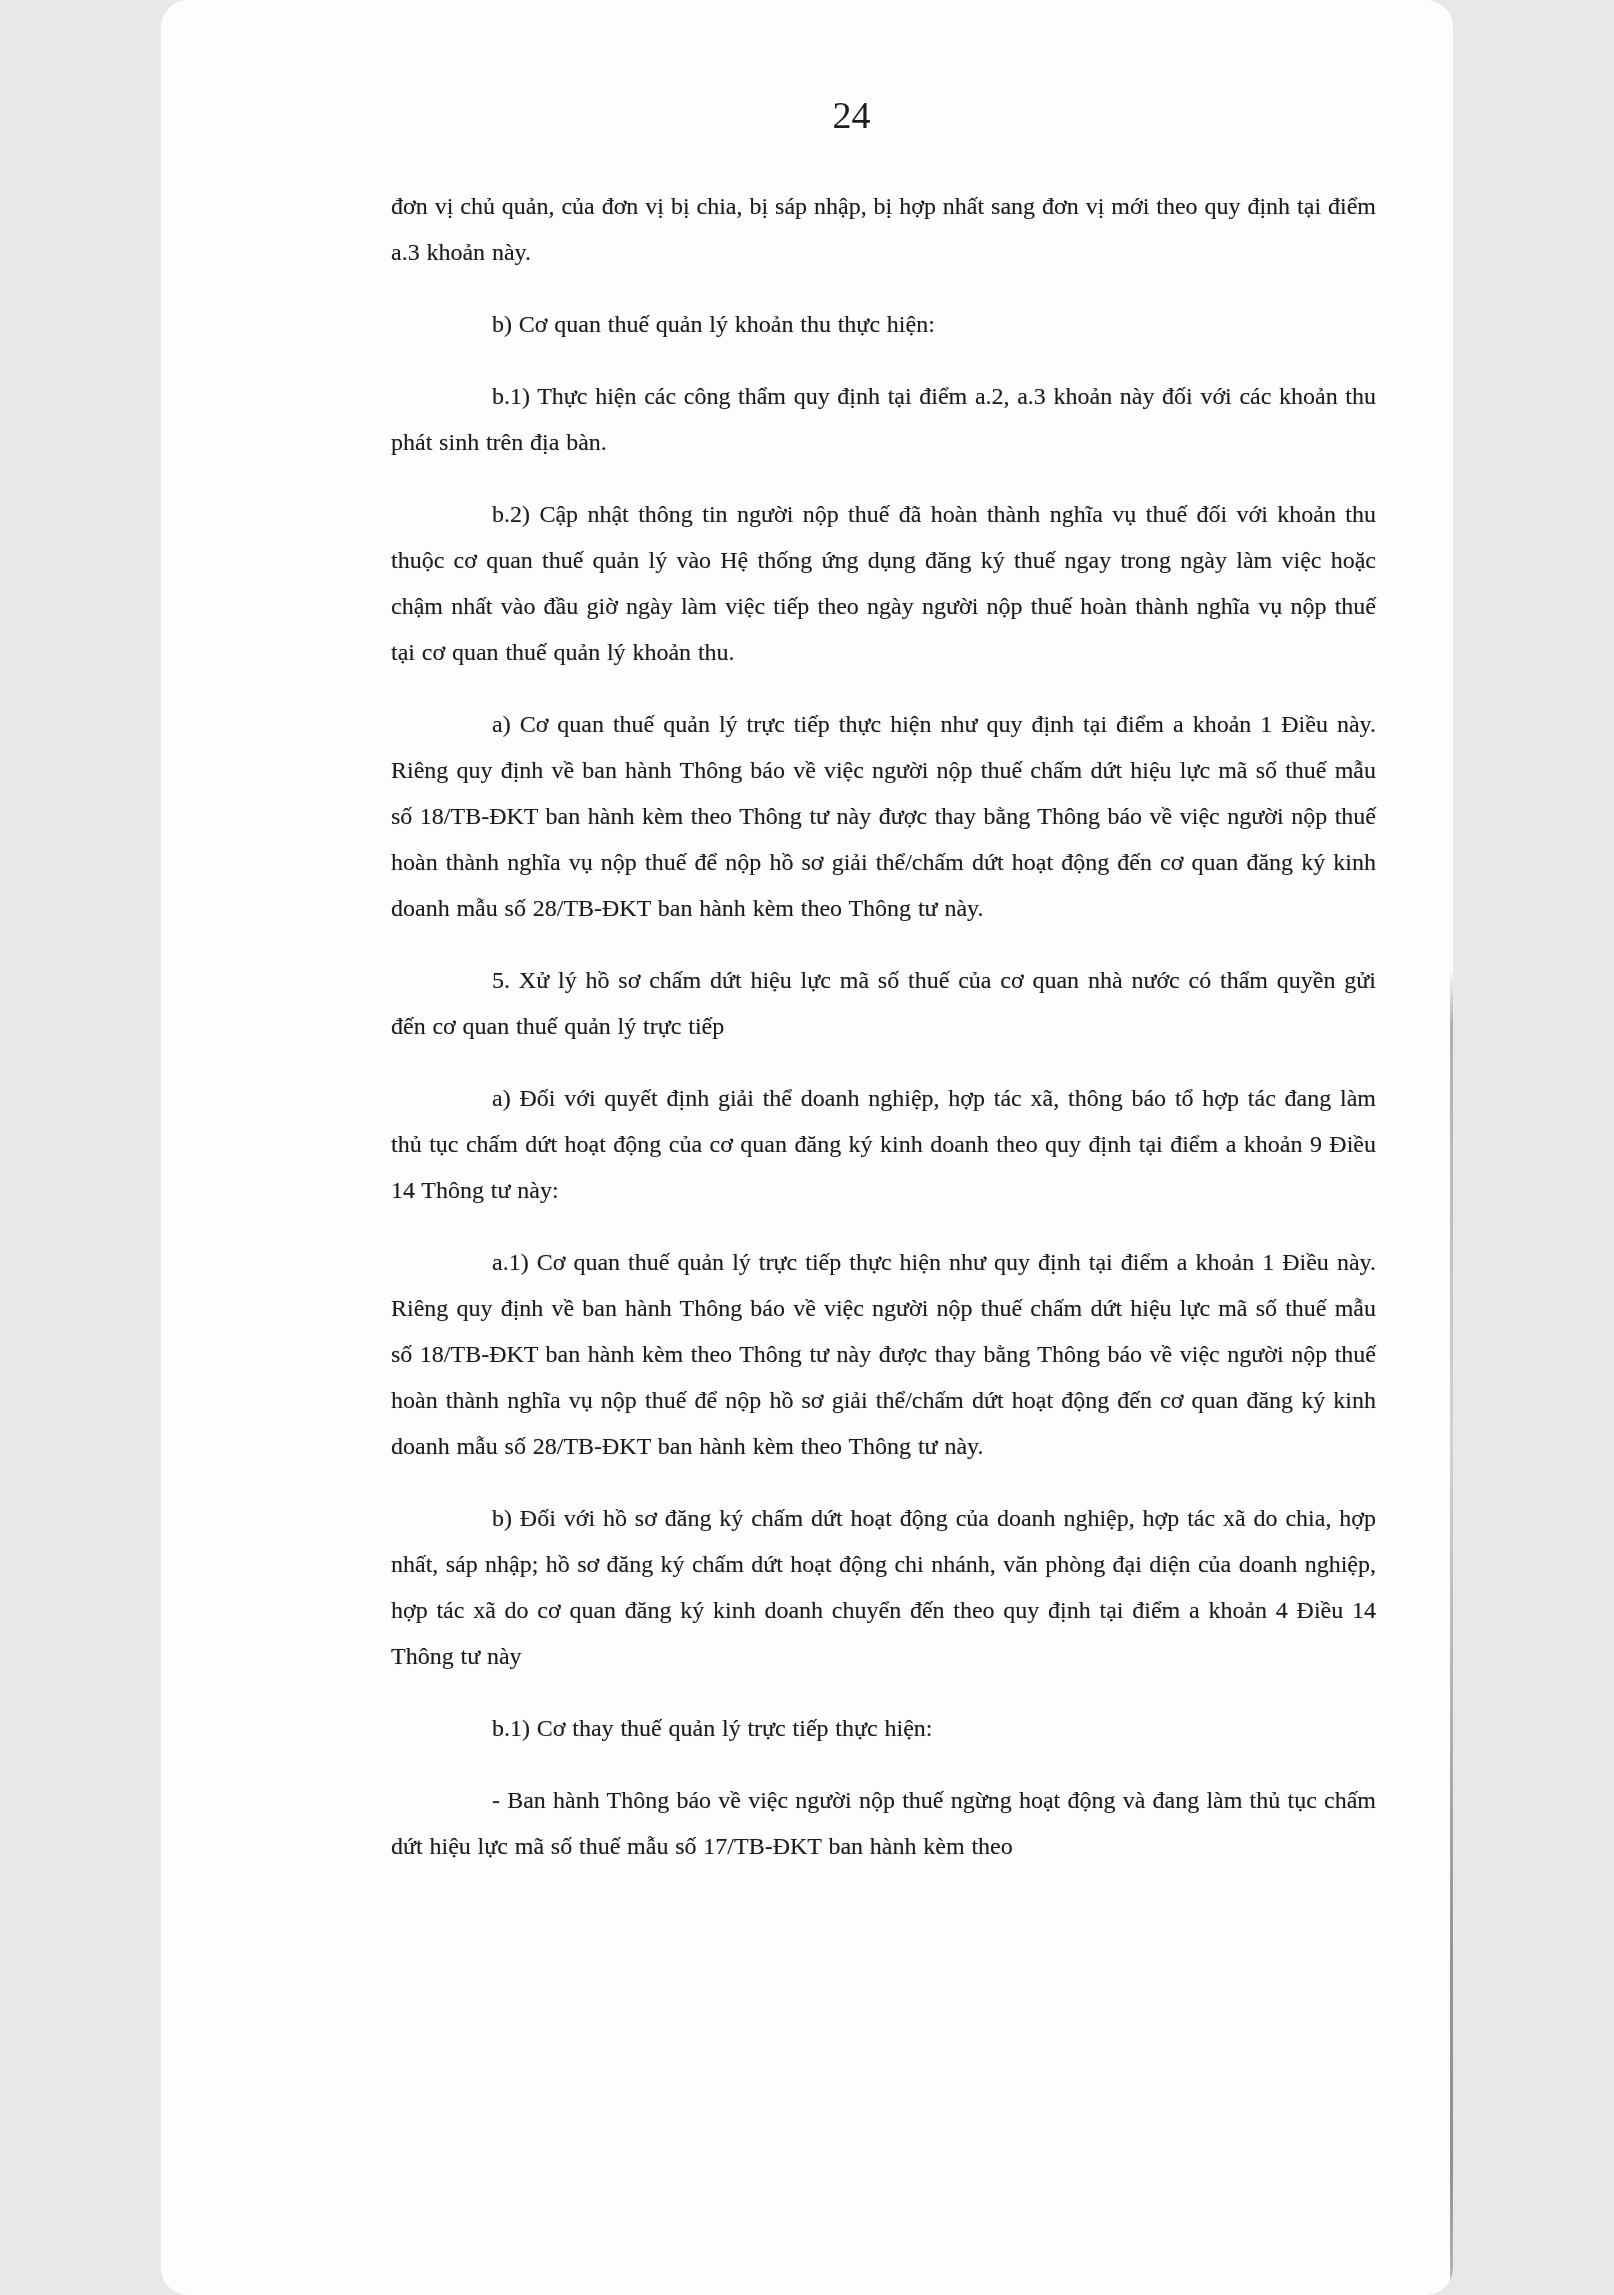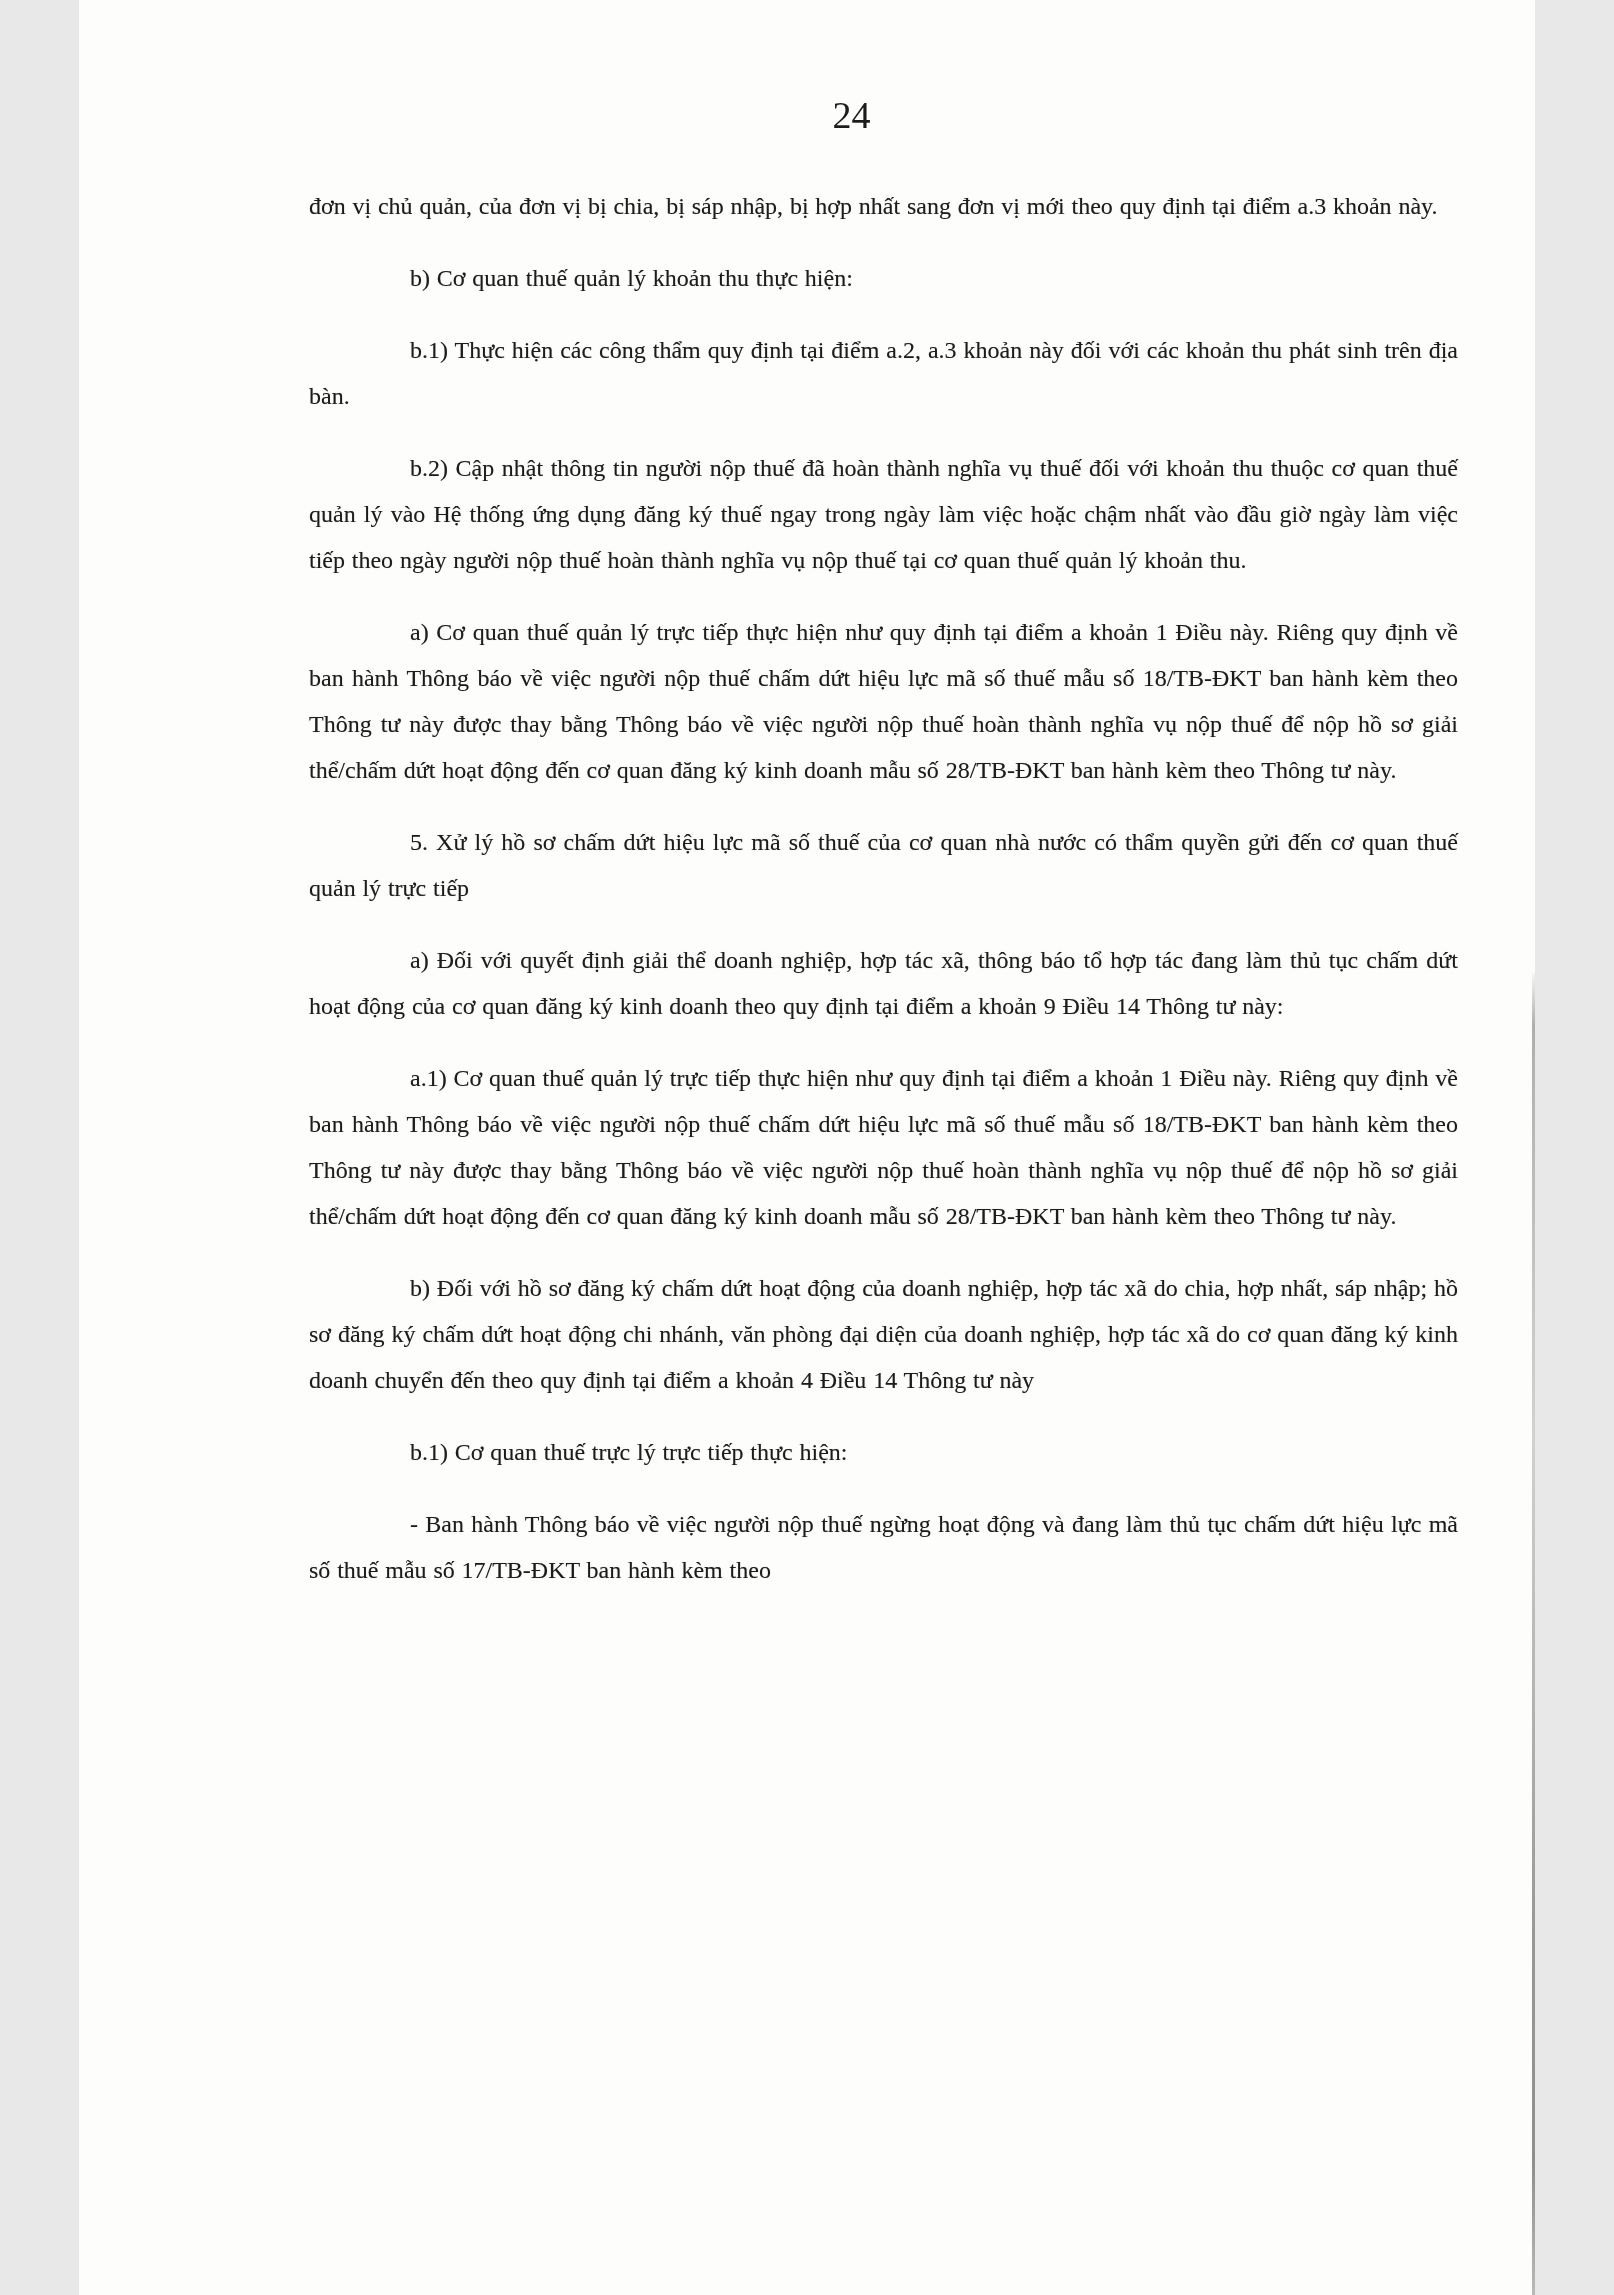--- a/index.html
+++ b/index.html
@@ -2,27 +2,28 @@
 <html lang="vi" style="font-size:13px"><head>
 <meta charset="utf-8">
 <style>
   html, body {
     margin: 0;
     padding: 0;
     background: #e8e8e8;
   }
   .page {
     position: relative;
-    width: 1456px;
+    width: 1292px;
     height: 2295px;
     margin: 0 auto;
     background: #fdfdfc;
     overflow: hidden;
     font-family: "Liberation Serif", "DejaVu Serif", serif;
     color: #1c1c1c;
+    border-radius: 27px;
   }
   .content {
     position: absolute;
     left: 230px;
     right: 77px;
     top: 0;
   }
   .page-number {
     margin-top: 99px;
     font-size: 38px;
@@ -68,20 +69,20 @@
     <div class="body-text">
       <p class="continued">đơn vị chủ quản, của đơn vị bị chia, bị sáp nhập, bị hợp nhất sang đơn vị mới theo quy định tại điểm a.3 khoản này.</p>
       <p>b) Cơ quan thuế quản lý khoản thu thực hiện:</p>
       <p>b.1) Thực hiện các công thẩm quy định tại điểm a.2, a.3 khoản này đối với các khoản thu phát sinh trên địa bàn.</p>
       <p>b.2) Cập nhật thông tin người nộp thuế đã hoàn thành nghĩa vụ thuế đối với khoản thu thuộc cơ quan thuế quản lý vào Hệ thống ứng dụng đăng ký thuế ngay trong ngày làm việc hoặc chậm nhất vào đầu giờ ngày làm việc tiếp theo ngày người nộp thuế hoàn thành nghĩa vụ nộp thuế tại cơ quan thuế quản lý khoản thu.</p>
       <p>a) Cơ quan thuế quản lý trực tiếp thực hiện như quy định tại điểm a khoản 1 Điều này. Riêng quy định về ban hành Thông báo về việc người nộp thuế chấm dứt hiệu lực mã số thuế mẫu số 18/TB-ĐKT ban hành kèm theo Thông tư này được thay bằng Thông báo về việc người nộp thuế hoàn thành nghĩa vụ nộp thuế để nộp hồ sơ giải thể/chấm dứt hoạt động đến cơ quan đăng ký kinh doanh mẫu số 28/TB-ĐKT ban hành kèm theo Thông tư này.</p>
       <p>5. Xử lý hồ sơ chấm dứt hiệu lực mã số thuế của cơ quan nhà nước có thẩm quyền gửi đến cơ quan thuế quản lý trực tiếp</p>
       <p>a) Đối với quyết định giải thể doanh nghiệp, hợp tác xã, thông báo tổ hợp tác đang làm thủ tục chấm dứt hoạt động của cơ quan đăng ký kinh doanh theo quy định tại điểm a khoản 9 Điều 14 Thông tư này:</p>
       <p>a.1) Cơ quan thuế quản lý trực tiếp thực hiện như quy định tại điểm a khoản 1 Điều này. Riêng quy định về ban hành Thông báo về việc người nộp thuế chấm dứt hiệu lực mã số thuế mẫu số 18/TB-ĐKT ban hành kèm theo Thông tư này được thay bằng Thông báo về việc người nộp thuế hoàn thành nghĩa vụ nộp thuế để nộp hồ sơ giải thể/chấm dứt hoạt động đến cơ quan đăng ký kinh doanh mẫu số 28/TB-ĐKT ban hành kèm theo Thông tư này.</p>
       <p>b) Đối với hồ sơ đăng ký chấm dứt hoạt động của doanh nghiệp, hợp tác xã do chia, hợp nhất, sáp nhập; hồ sơ đăng ký chấm dứt hoạt động chi nhánh, văn phòng đại diện của doanh nghiệp, hợp tác xã do cơ quan đăng ký kinh doanh chuyển đến theo quy định tại điểm a khoản 4 Điều 14 Thông tư này</p>
-      <p>b.1) Cơ quan thuế trực lý trực tiếp thực hiện:</p>
+      <p>b.1) Cơ thay thuế quản lý trực tiếp thực hiện:</p>
       <p>- Ban hành Thông báo về việc người nộp thuế ngừng hoạt động và đang làm thủ tục chấm dứt hiệu lực mã số thuế mẫu số 17/TB-ĐKT ban hành kèm theo</p>
     </div>
   </div>
 
   <div class="edge-line"></div>
 </div>
 
 
 </body></html>

